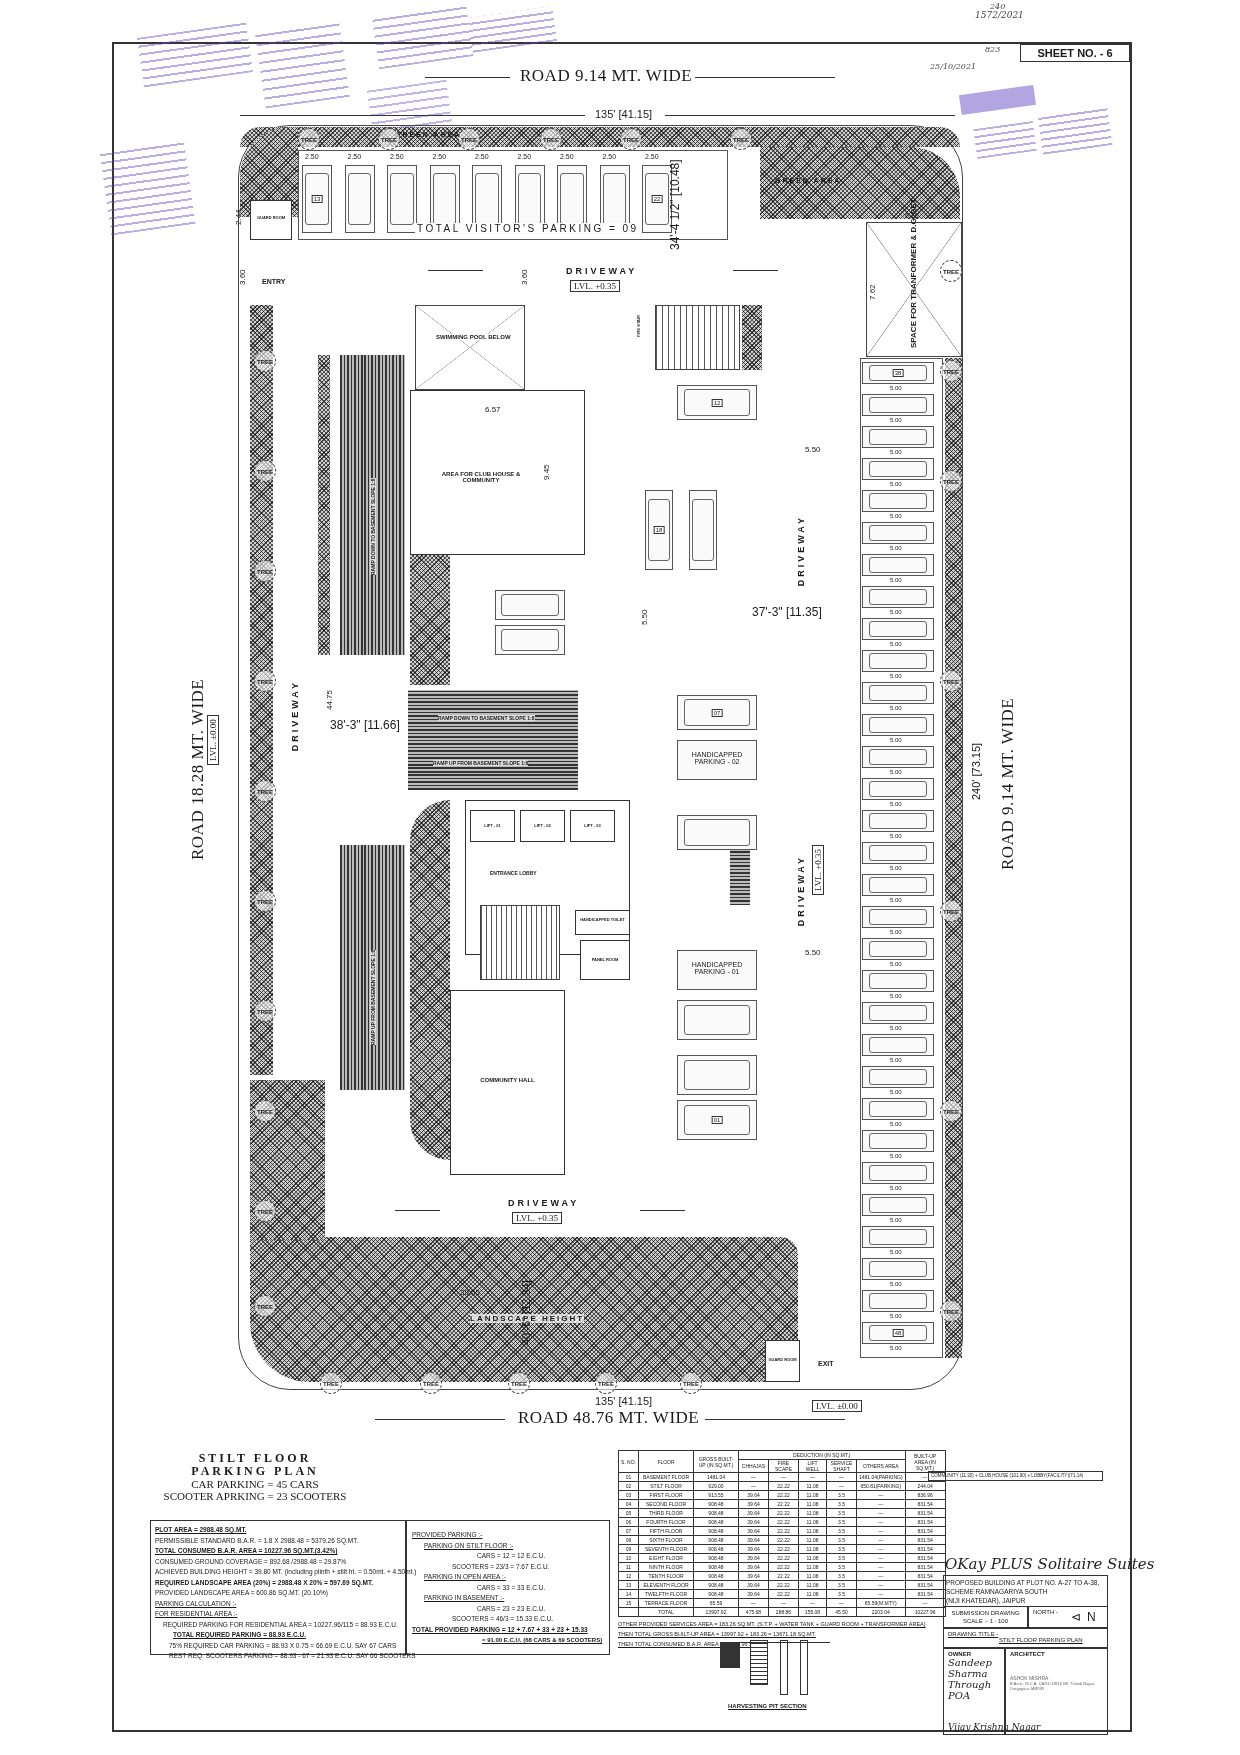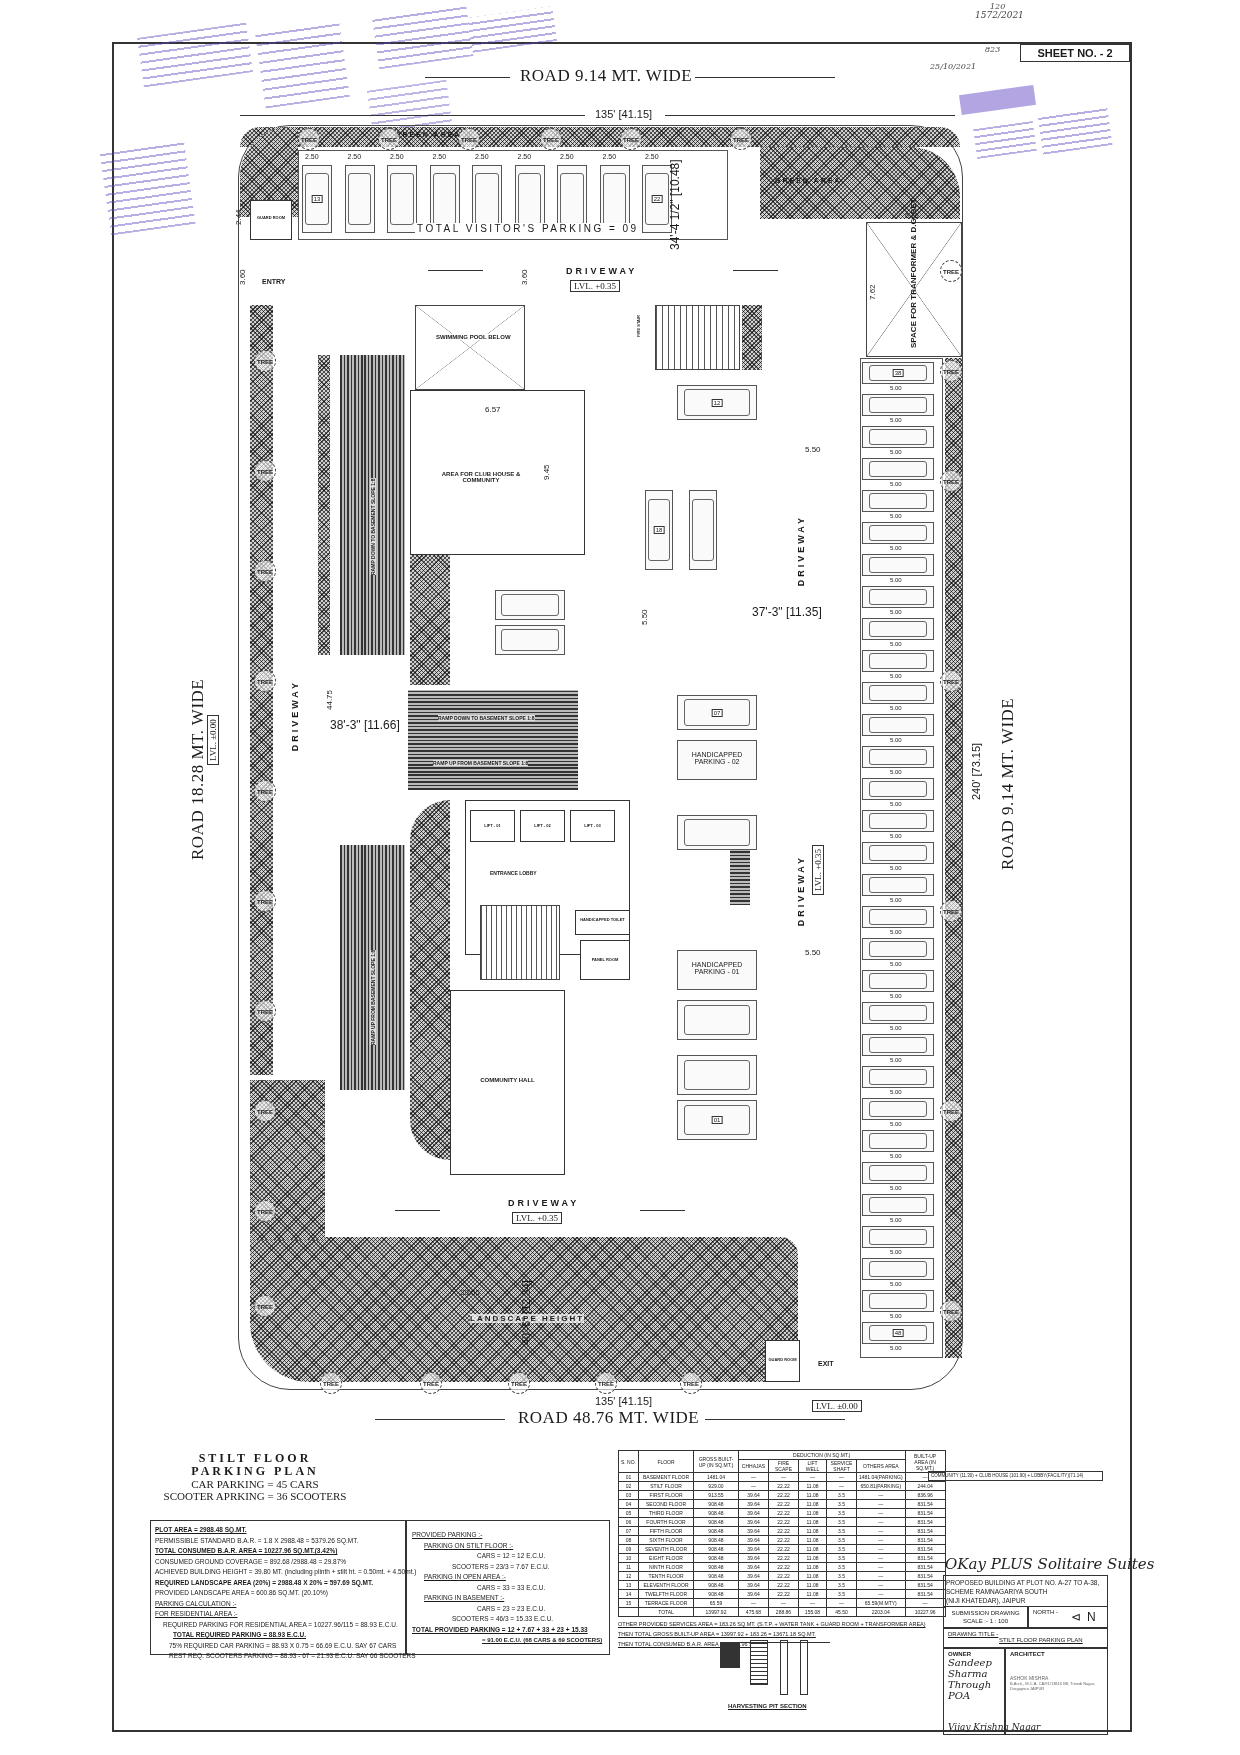--- a/index.html
+++ b/index.html
@@ -30,24 +30,24 @@
   table.area td, table.area th { border: 1px solid #333; padding: 0 2px; height: 9px; text-align: center; font-weight: normal; }
   .tb-cell { border: 1px solid #333; font-size: 7px; padding: 2px 4px; }
   .handwrite { font-family: "DejaVu Serif", serif; font-style: italic; }
   .arrow-line { height: 1px; background: #333; }
   .vtext { writing-mode: vertical-rl; transform: rotate(180deg); }
 </style>
 </head>
 <body>
 
 <div class="abs sheet-border"></div>
-<div class="abs sheet-no">SHEET NO. - 2</div>
+<div class="abs sheet-no">SHEET NO. - 6</div>
 
 <div class="abs handwrite" style="left:975px;top:10px;font-size:9px;color:#444;">1572/2021</div>
-<div class="abs handwrite" style="left:990px;top:2px;font-size:8px;color:#444;">120</div>
+<div class="abs handwrite" style="left:990px;top:2px;font-size:8px;color:#444;">240</div>
 <div class="abs handwrite" style="left:985px;top:45px;font-size:8px;color:#444;">823</div>
 <div class="abs handwrite" style="left:930px;top:62px;font-size:8px;color:#444;">25/10/2021</div>
 
 <div class="abs stamp" style="left:140px;top:30px;width:110px;height:50px;background:repeating-linear-gradient(0deg,rgba(91,63,191,.5) 0 2px,transparent 2px 8px);"></div>
 <div class="abs stamp" style="left:260px;top:28px;width:85px;height:75px;background:repeating-linear-gradient(0deg,rgba(91,63,191,.5) 0 2px,transparent 2px 9px);"></div>
 <div class="abs stamp" style="left:370px;top:85px;width:80px;height:50px;background:repeating-linear-gradient(0deg,rgba(91,63,191,.45) 0 2px,transparent 2px 8px);"></div>
 <div class="abs stamp" style="left:375px;top:8px;width:95px;height:55px;background:repeating-linear-gradient(0deg,rgba(91,63,191,.5) 0 2px,transparent 2px 8px);"></div>
 <div class="abs stamp" style="left:470px;top:12px;width:85px;height:35px;background:repeating-linear-gradient(0deg,rgba(91,63,191,.5) 0 2px,transparent 2px 7px);"></div>
 <div class="abs stamp" style="left:105px;top:145px;width:85px;height:85px;background:repeating-linear-gradient(0deg,rgba(91,63,191,.5) 0 2px,transparent 2px 8px);"></div>
 <div class="abs stamp" style="left:960px;top:90px;width:75px;height:20px;background:rgba(91,63,191,.55);"></div>
@@ -426,21 +426,21 @@
     <div class="abs tree" style="left: 940px; top: 670px;">TREE</div>
     <div class="abs tree" style="left: 940px; top: 900px;">TREE</div>
     <div class="abs tree" style="left: 940px; top: 1100px;">TREE</div>
     <div class="abs tree" style="left: 940px; top: 1300px;">TREE</div>
   </div>
 
 <div class="abs title-block" style="left:140px;top:1452px;width:230px;">
   <div style="font-weight:bold;font-size:12px;letter-spacing:3px;line-height:13px;">STILT  FLOOR</div>
   <div style="font-weight:bold;font-size:12px;letter-spacing:3px;line-height:13px;">PARKING  PLAN</div>
   <div style="font-size:11px;line-height:12px;">CAR PARKING = 45 CARS</div>
-  <div style="font-size:11px;line-height:12px;">SCOOTER APRKING = 36 SCOOTERS</div>
+  <div style="font-size:11px;line-height:12px;">SCOOTER APRKING = 23 SCOOTERS</div>
 </div>
 
 <div class="abs box" style="left:150px;top:1520px;width:460px;height:135px;"></div>
 <div class="abs box" style="left:405px;top:1520px;width:1px;height:135px;"></div>
 <div class="abs calc" style="left:155px;top:1525px;width:250px;">
   <div style="font-weight:bold;text-decoration:underline;">PLOT AREA = 2988.48 SQ.MT.</div>
   <div>PERMISSIBLE STANDARD B.A.R.  = 1.8 X 2988.48 = 5379.26 SQ.MT.</div>
   <div style="font-weight:bold;text-decoration:underline;">TOTAL CONSUMED B.A.R. AREA  = 10227.96  SQ.MT.(3.42%)</div>
   <div>CONSUMED GROUND COVERAGE  = 892.68 /2988.48 =  29.87%</div>
   <div style="white-space:nowrap;">ACHIEVED BUILDING HEIGHT = 39.80 MT. (including plinth + stilt ht. = 0.50mt. + 4.50mt.)</div>

